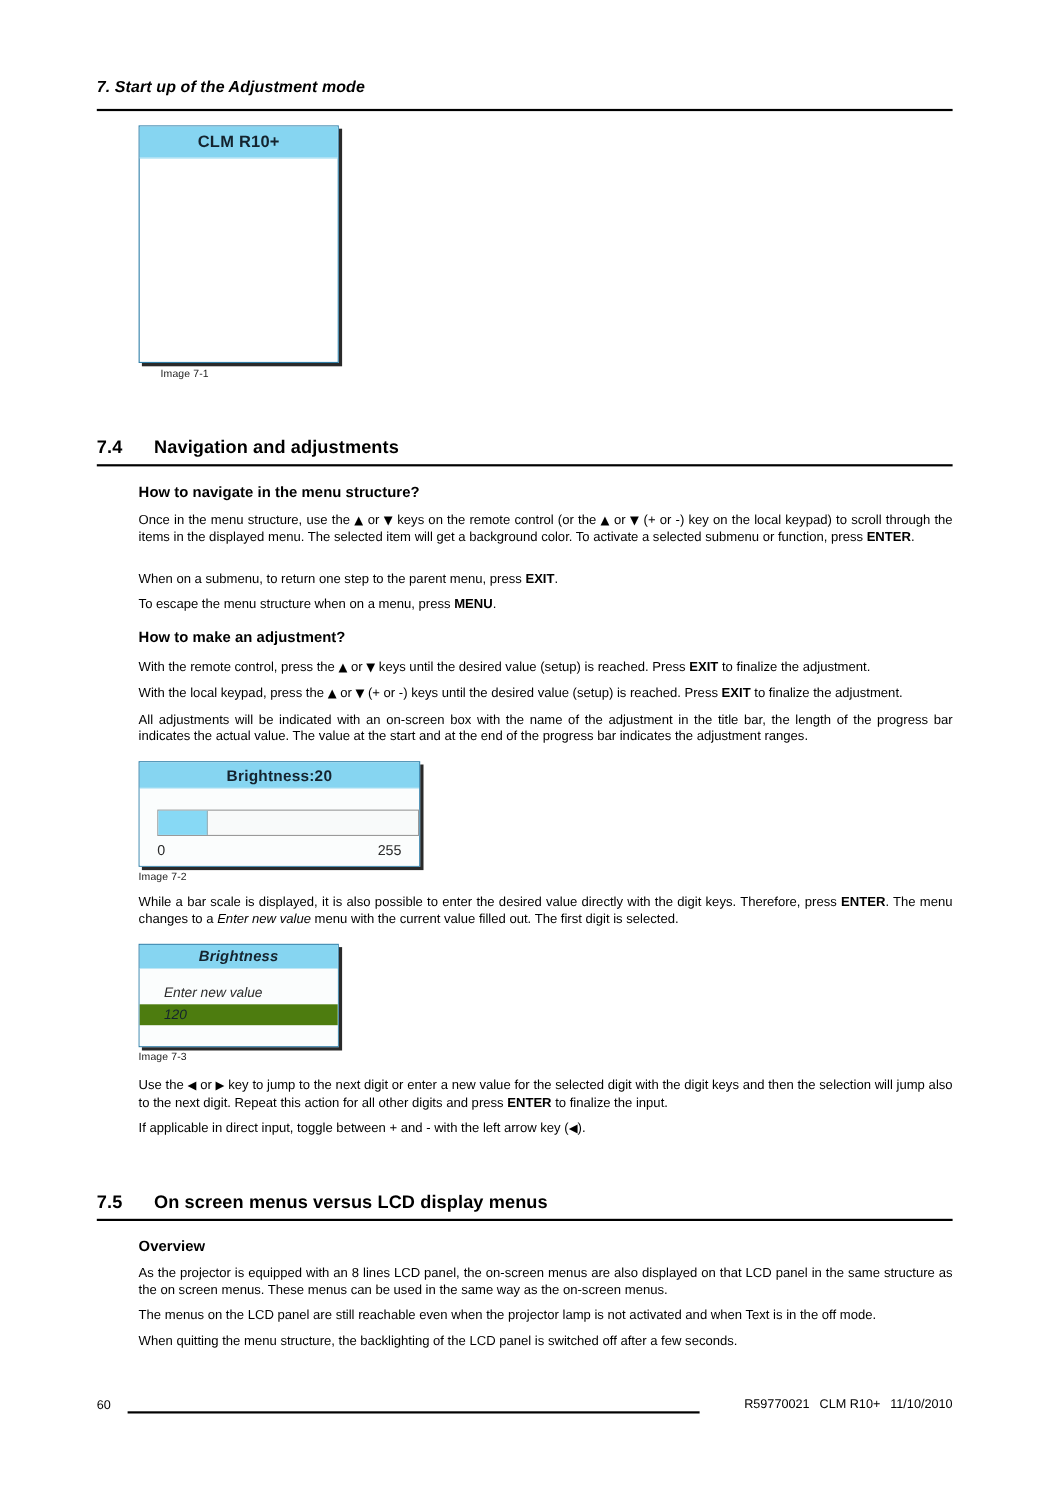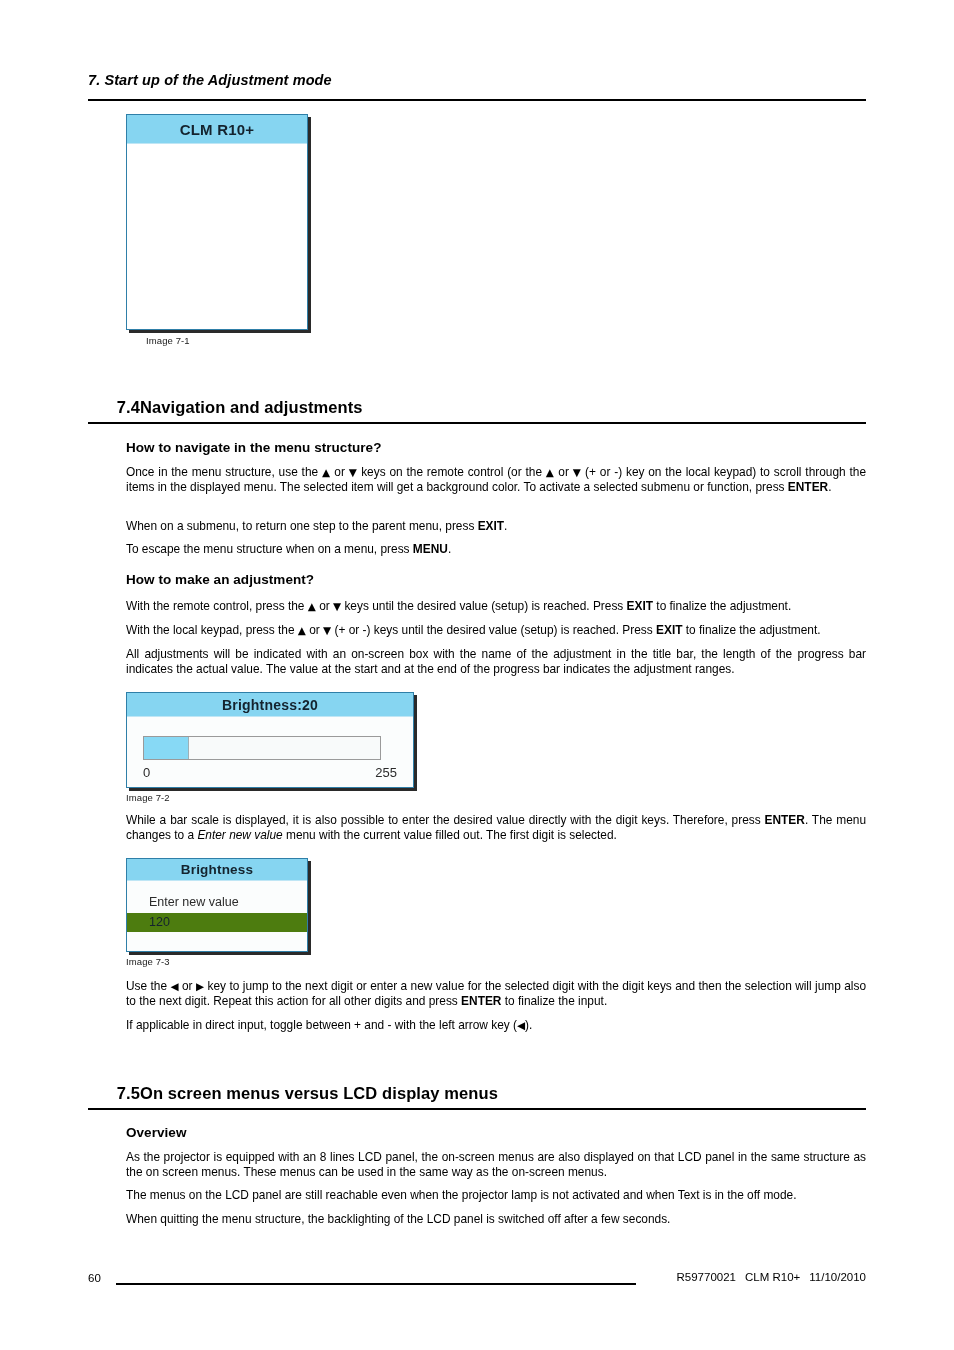--- a/index.html
+++ b/index.html
@@ -78,21 +78,21 @@
   #img71 .osd-body { padding-top: 20px; }
   #img71 .osd-item {
     font-size: 12.5px;
     line-height: 17.2px;
   }
 
   
   #img72 {
     left: 126px;
     top: 692px;
-    width: 288px;
+    width: 256px;
     height: 96px;
   }
   #img72 .osd-title {
     height: 24px;
     line-height: 24px;
     font-size: 14px;
   }
   #img72 .osd-body {
     height: 70px;
     position: relative;
@@ -120,20 +120,21 @@
   }
   .bar-min { left: 16px; }
   .bar-max { right: 16px; }
 
   
   #img73 {
     left: 126px;
     top: 858px;
     width: 182px;
     height: 94px;
+    font-style: italic;
   }
   #img73 .osd-title {
     height: 22px;
     line-height: 22px;
     font-size: 13.5px;
   }
   #img73 .osd-body {
     height: 70px;
     position: relative;
     padding-top: 13px;
@@ -172,21 +173,20 @@
   }
   .section-head {
     font-size: 16.5px;
     font-weight: bold;
     letter-spacing: 0.1px;
     white-space: nowrap;
   }
   .section-head .num {
     display: inline-block;
     width: 52px;
-    text-align: right;
   }
   .section-rule {
     margin-top: 5px;
     width: 778px;
     height: 1.5px;
     background: #000;
   }
 
   .subhead {
     position: absolute;

